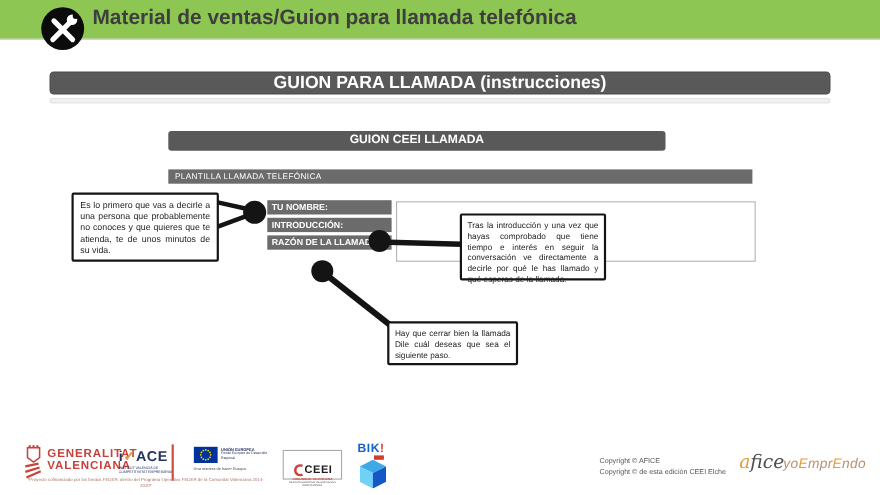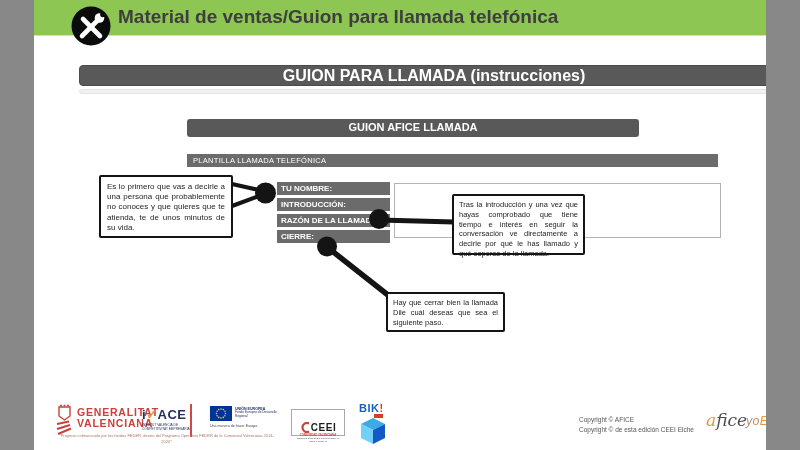--- a/index.html
+++ b/index.html
@@ -1,17 +1,17 @@
 <!DOCTYPE html>
 <html><head>
 <meta charset="utf-8">
 <style>
   * { margin:0; padding:0; box-sizing:border-box; }
   body { background:#888; font-family:"Liberation Sans", sans-serif; }
-  .stage { position:relative; width:732px; height:450px; background:#fff; overflow:hidden; margin:0 auto; }
+  .stage { position:relative; width:800px; height:450px; background:#fff; overflow:hidden; margin:0 auto; }
 
   
   .top-bar { position:absolute; left:0; top:0; width:800px; height:36px; background:#8dc652; border-bottom:1px solid #d8d8d8; }
   .page-title { position:absolute; left:84px; top:6px; font-size:19px; font-weight:bold; color:#3e3e3e; white-space:nowrap; }
   .tool-badge { position:absolute; left:37px; top:6px; width:40px; height:40px; z-index:6; }
 
   
   .bar-dark { position:absolute; background:#595959; color:#fff; font-weight:bold; text-align:center; }
   .bar1 { left:45px; top:65px; width:710px; height:21px; border:1px solid #4b4b4b; border-radius:4px; font-size:16px; line-height:19px; }
   .thinbar { position:absolute; left:45px; top:89px; width:710px; height:5px; background:#f1f1f1; border:1px solid #e3e3e3; border-radius:3px; }
@@ -73,29 +73,28 @@
         <line x1="28" y1="13" x2="11" y2="30"></line>
       </g>
       <circle cx="28.5" cy="12" r="4.8" fill="#ffffff"></circle>
       <circle cx="31.8" cy="8.6" r="2.7" fill="#0b0b0b"></circle>
     </svg>
   </div>
   <div class="page-title">Material de ventas/Guion para llamada telefónica</div>
 
   <div class="bar-dark bar1">GUION PARA LLAMADA (instrucciones)</div>
   <div class="thinbar"></div>
-  <div class="bar-dark bar2">GUION AFICE LLAMADA</div>
+  <div class="bar-dark bar2">GUION CEEI LLAMADA</div>
   <div class="bar3">PLANTILLA LLAMADA TELEFÓNICA</div>
 
   <div class="white-box"></div>
 
   <div class="field" style="top:198px;">INTRODUCCIÓN:</div>
   <div class="field" style="top:182px;">TU NOMBRE:</div>
   <div class="field" style="top:214px;">RAZÓN DE LA LLAMADA:</div>
-  <div class="field" style="top:230px;">CIERRE:</div>
 
   <svg class="connectors">
     <g stroke="#141414" fill="none">
       <line x1="198" y1="184" x2="225" y2="190" stroke-width="4"></line>
       <line x1="198" y1="206" x2="225" y2="196" stroke-width="4"></line>
       <line x1="345" y1="220" x2="420" y2="222" stroke-width="5"></line>
       <line x1="293" y1="247" x2="359" y2="299" stroke-width="5.5"></line>
     </g>
     <circle cx="231.5" cy="193" r="10.5" fill="#141414"></circle>
     <circle cx="345" cy="219" r="10" fill="#141414"></circle>

